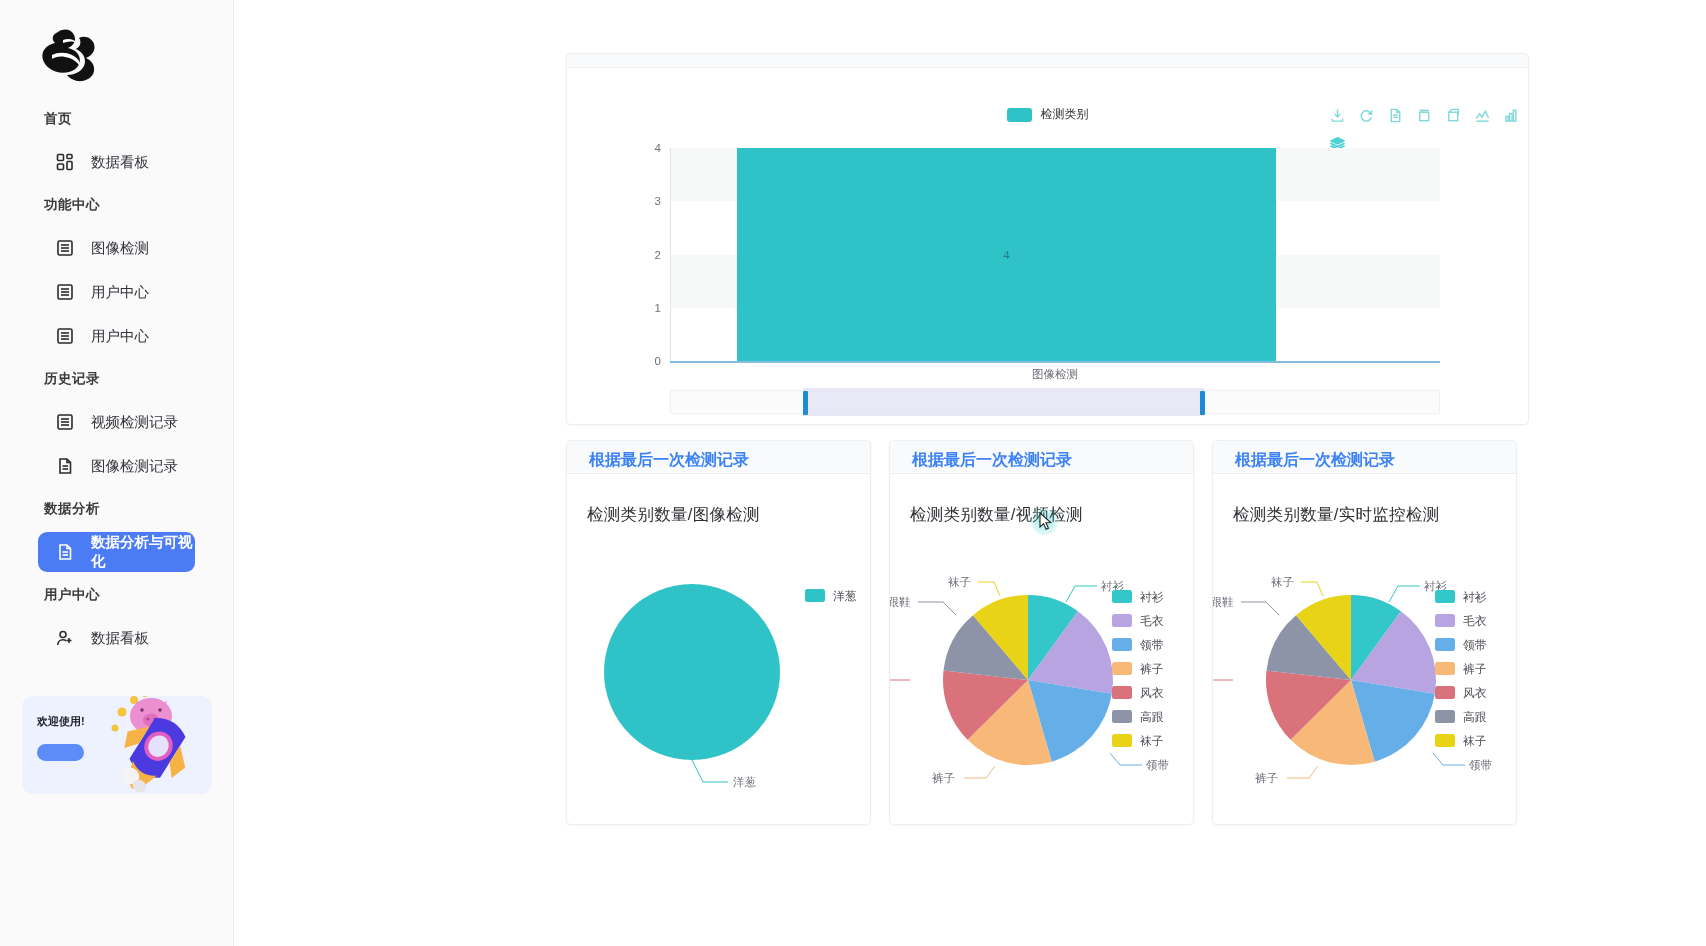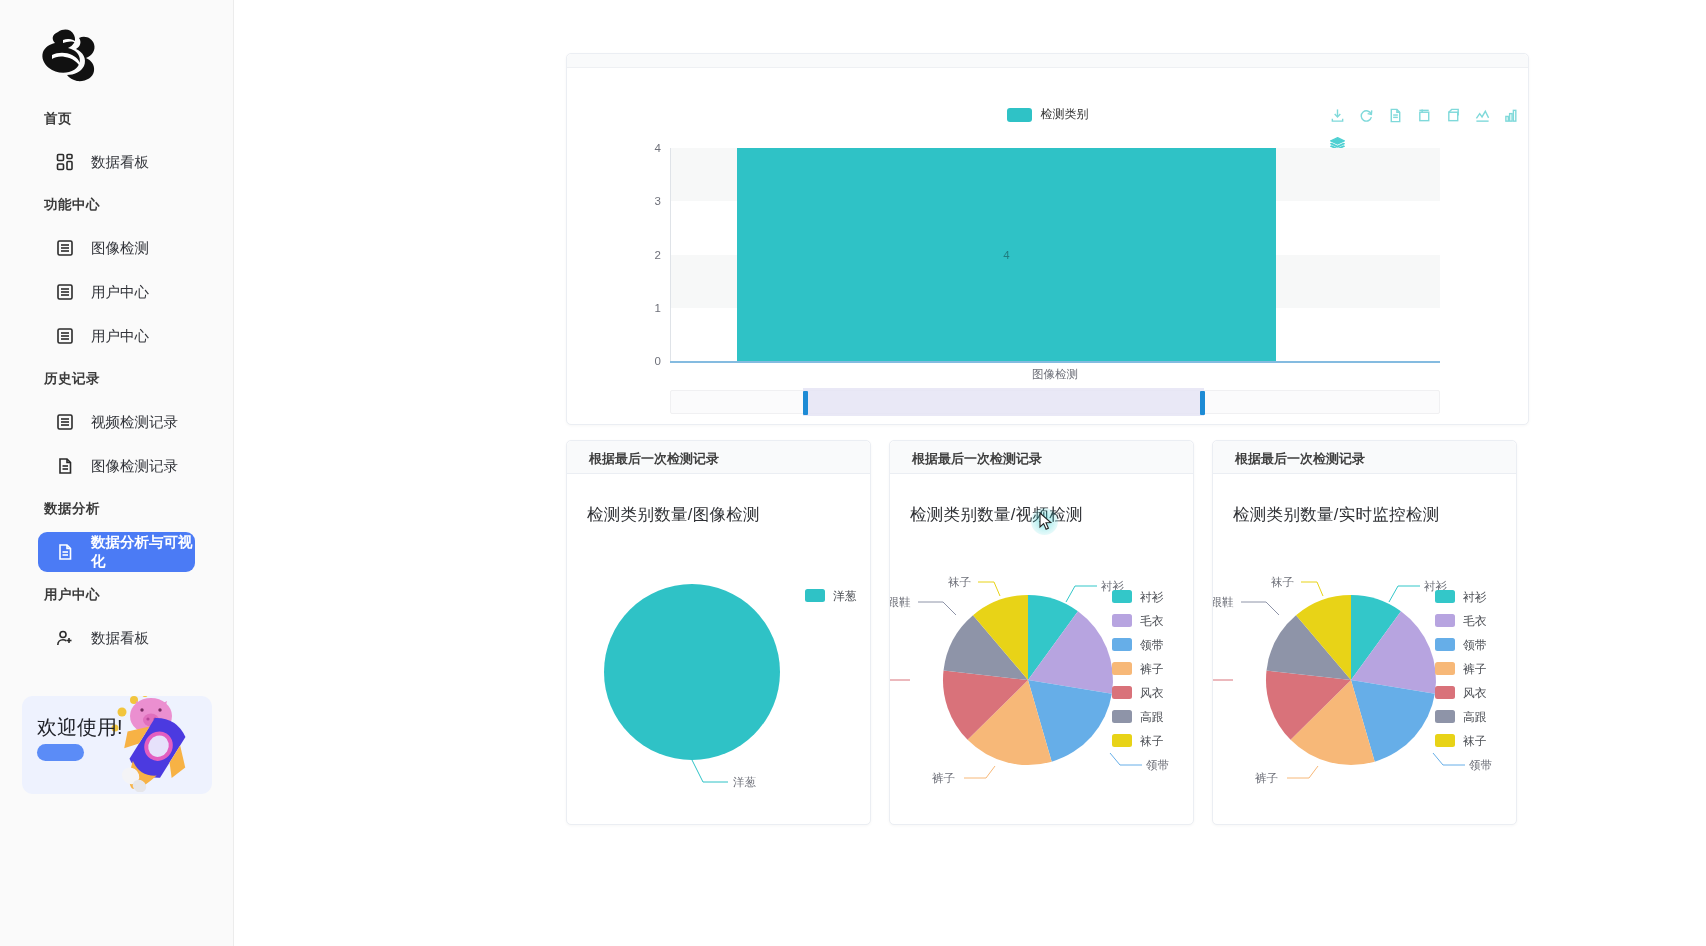--- a/index.html
+++ b/index.html
@@ -49,21 +49,21 @@
 
   .welcome-card {
     position: absolute; left: 22px; bottom: 152px;
     width: 190px; height: 98px;
     background: #eef2fe;
     border-radius: 11px;
     overflow: hidden;
   }
   .welcome-title {
     position: absolute; left: 15px; top: 18px;
-    font-size: 20px; font-weight: normal; color: #22242b;
+    font-size: 11px; font-weight: bold; color: #22242b;
     z-index: 3;
   }
   .welcome-btn {
     position: absolute; left: 15px; top: 48px;
     width: 47px; height: 17px;
     background: #5b8cf7; border-radius: 9px;
     z-index: 3; cursor: pointer;
   }
   .rocket { position: absolute; right: -4px; top: -24px; width: 128px; height: 120px; z-index: 2; }
 
@@ -82,21 +82,21 @@
     box-shadow: 0 1px 3px rgba(0,0,0,0.035);
     position: absolute;
   }
   .card-head {
     height: 33px;
     background: #f9fafb;
     border-bottom: 1px solid #ebeef3;
     border-radius: 5px 5px 0 0;
   }
   .card-head-title {
-    font-size: 13px; color: #404040; font-weight: bold;
+    font-size: 16px; color: #3b82f6; font-weight: bold;
     padding: 9px 0 0 22px;
   }
 
   
   #top-card { left: 332px; top: 53px; width: 963px; height: 372px; }
   .top-head { height: 14px; background: #f9fafb; border-bottom: 1px solid #eef0f3; border-radius: 5px 5px 0 0;}
   .chart-area { position: relative; width: 100%; height: 357px; }
 
   .legend-top {
     position: absolute; left: 50%; transform: translateX(-50%);

